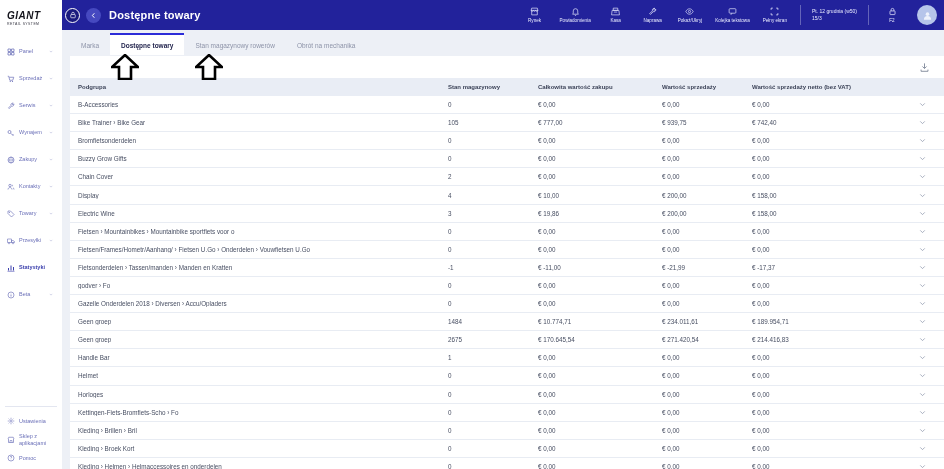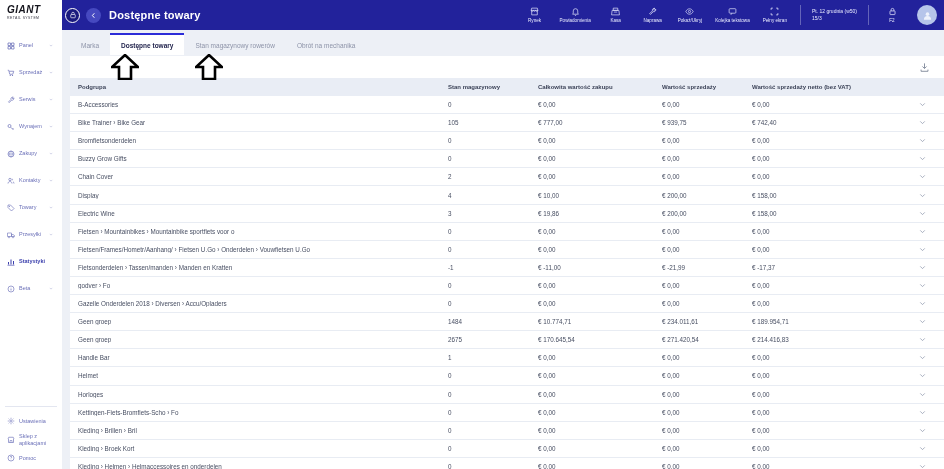--- a/index.html
+++ b/index.html
@@ -2,21 +2,21 @@
 <html><head>
 <meta charset="utf-8">
 <style>
   * { box-sizing: border-box; margin: 0; padding: 0; }
   html, body { width: 944px; height: 469px; overflow: hidden; }
   body { font-family: "Liberation Sans", "DejaVu Sans", sans-serif; background: #edf0f6; }
   .app { position: relative; width: 944px; height: 469px; overflow: hidden; }
 
   
   .sidebar { position: absolute; left: 0; top: 0; width: 62px; height: 100%; background: #ffffff; z-index: 3; }
-  .logo { padding: 5px 6px 6px 7px; }
+  .logo { padding: 11px 6px 6px 7px; }
   .logo-main { font-size: 10px; font-weight: 800; font-style: italic; letter-spacing: .5px; color: #15151d; line-height: 1; }
   .logo-sub { font-size: 3.5px; letter-spacing: .4px; color: #3a3a46; margin-top: 1px; }
   .nav { margin-top: 6px; }
   .nav-item { display: flex; align-items: center; gap: 4px; height: 27px; padding: 0 7px; color: #6b70b8; cursor: pointer; }
   .nav-item .icon { width: 8px; height: 8px; flex: 0 0 8px; }
   .nav-item .nlabel { font-size: 5.5px; line-height: 1.1; }
   .nav-item .nchev { width: 5px; height: 5px; margin-left: auto; color: #a2a7cf; }
   .nav-item.active { color: #3c40ad; font-weight: bold; }
   .sidebar-footer { position: absolute; bottom: 3px; left: 0; width: 100%; }
   .sfdivider { border-top: 1px solid #e3e6f0; margin: 0 5px 6px 5px; }

